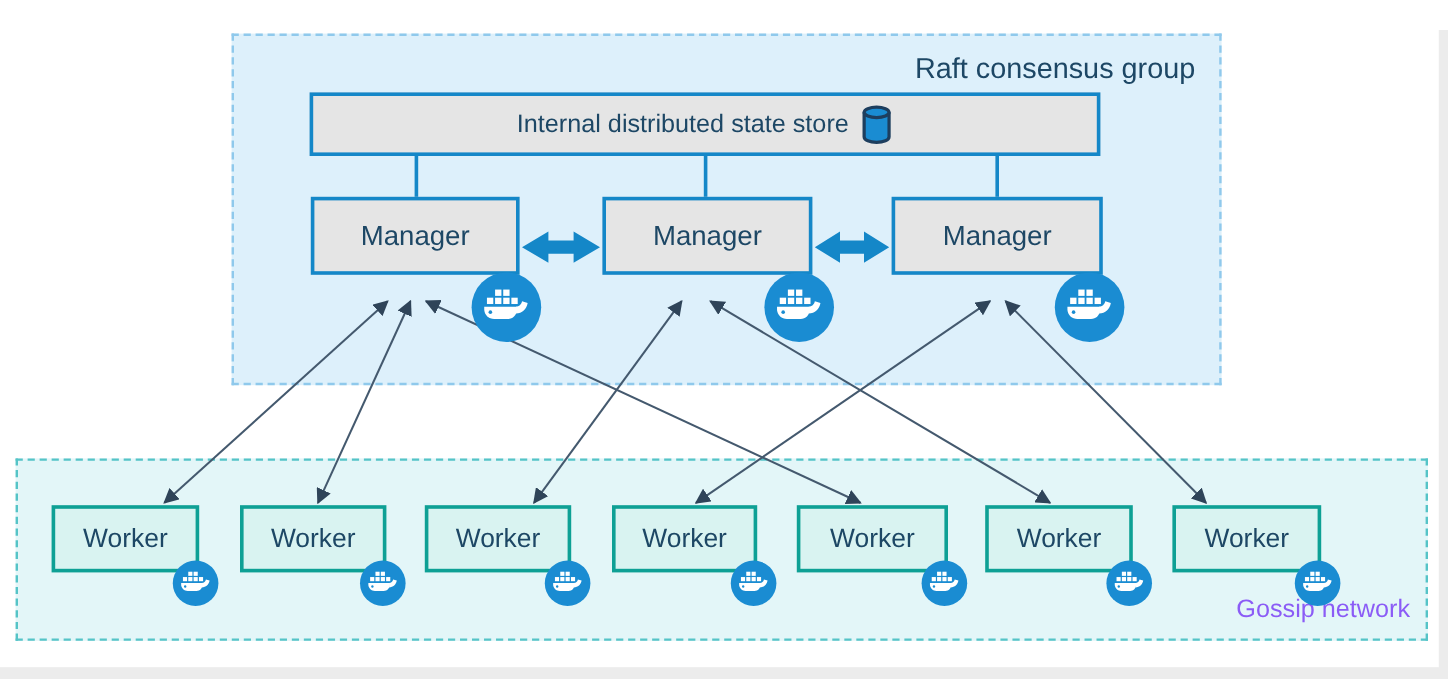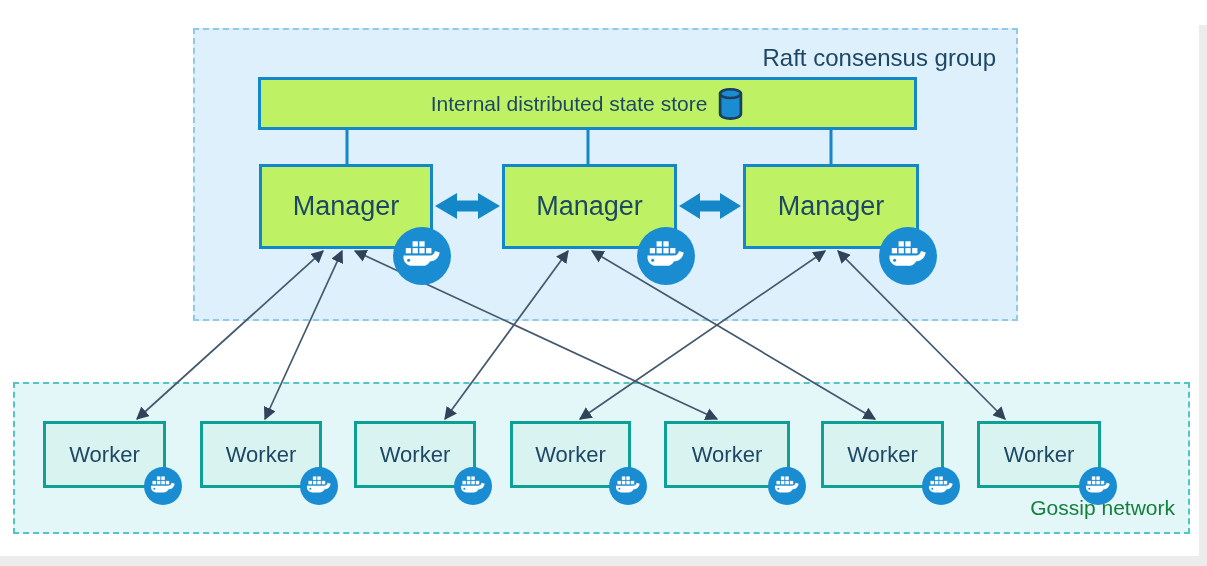--- a/index.html
+++ b/index.html
@@ -13,32 +13,32 @@
     background:#ddf0fb;border:2px dashed #8fc9ec;box-sizing:border-box;
   }
   .raft-label{
     position:absolute;right:20px;top:14px;font-size:24px;color:#1d4765;white-space:nowrap;
   }
   .gossip{
     position:absolute;left:13px;top:382px;width:1177px;height:152px;
     background:#e3f6f8;border:2px dashed #55c4c7;box-sizing:border-box;
   }
   .gossip-label{
-    position:absolute;right:13px;bottom:12px;font-size:21px;color:#15803d;white-space:nowrap;
+    position:absolute;right:13px;bottom:12px;font-size:21px;color:#8b5cf6;white-space:nowrap;
   }
   
   .bluebox{
-    position:absolute;background:#bef264;border:3px solid #1487c8;box-sizing:border-box;
+    position:absolute;background:#e5e5e5;border:3px solid #1487c8;box-sizing:border-box;
     display:flex;align-items:center;justify-content:center;z-index:3;
   }
   .store{left:258px;top:77px;width:659px;height:53px;font-size:21px;gap:10px;}
-  .manager{top:164px;height:85px;font-size:27px;}
+  .manager{top:164px;height:65px;font-size:23px;}
   .m1{left:259px;width:174px;} .m2{left:502px;width:175px;} .m3{left:743px;width:176px;}
   .worker{
-    position:absolute;top:421px;height:67px;background:#d9f3f1;border:3px solid #0ea095;
+    position:absolute;top:421px;height:56px;background:#d9f3f1;border:3px solid #0ea095;
     box-sizing:border-box;display:flex;align-items:center;justify-content:center;
     font-size:22px;z-index:3;text-align:right;
   }
   .w1{left:43px;width:123px;} .w2{left:200px;width:122px;} .w3{left:354px;width:122px;}
   .w4{left:510px;width:121px;} .w5{left:664px;width:126px;} .w6{left:821px;width:123px;}
   .w7{left:977px;width:124px;}
   
   .whale{
     position:absolute;border-radius:50%;background:#1a8cd2;z-index:4;
     display:flex;align-items:center;justify-content:center;

